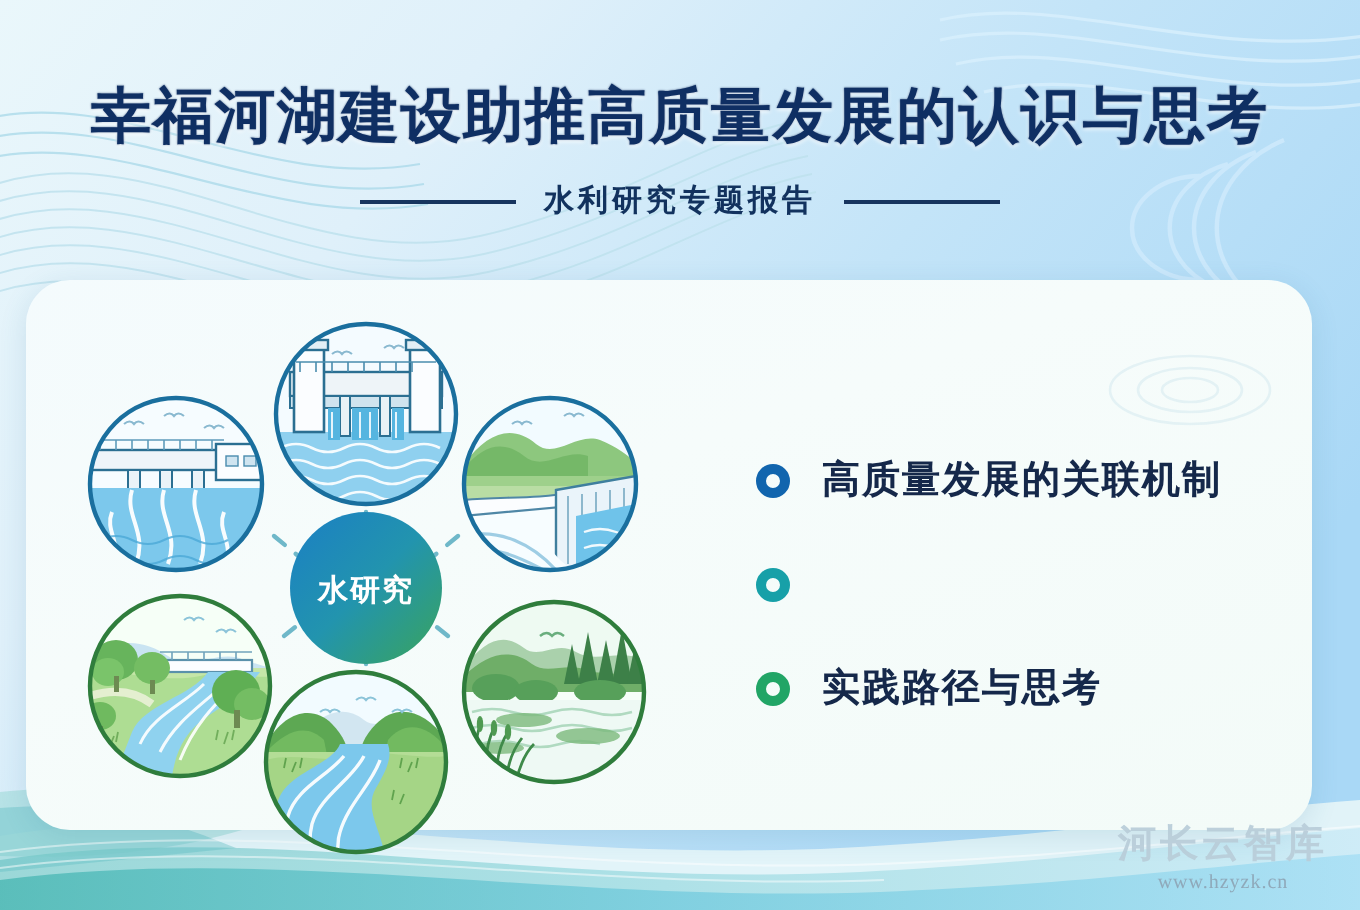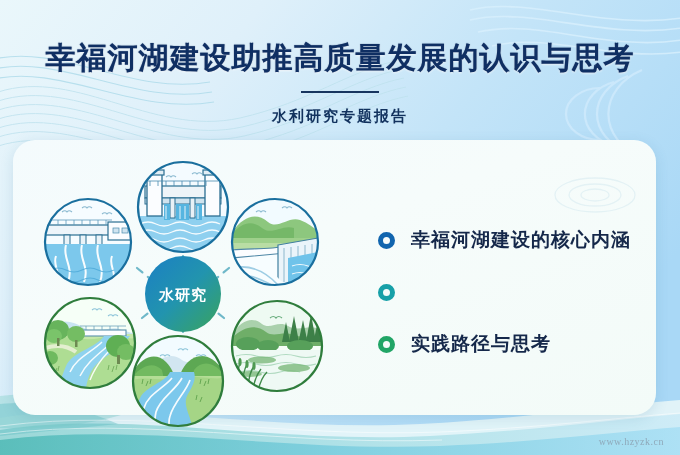--- a/index.html
+++ b/index.html
@@ -19,21 +19,21 @@
     position:absolute; left:0; top:38px; width:680px;
     text-align:center;
     font-size:30px; font-weight:bold;
     color:#0f2f63;
     letter-spacing:1px;
     text-shadow:0 1px 2px rgba(255,255,255,0.85), 0 0 1px #0f2f63;
     white-space:nowrap;
   }
   .subtitle-wrap {
     position:absolute; left:0; top:91px; width:680px;
-    display:flex; align-items:center; justify-content:center; gap:14px;flex-direction:column;
+    display:flex; align-items:center; justify-content:center; gap:14px;
   }
   .sub-line { width:78px; height:2px; background:#17355f; }
   .subtitle {
     font-size:15px; font-weight:bold; color:#12325e;
     letter-spacing:2px; white-space:nowrap;
   }
 
   
   .card {
     position:absolute; left:13px; top:140px;
@@ -513,26 +513,27 @@
 
   <g>
     <circle cx="183" cy="294" r="38" fill="url(#hubGrad)"></circle>
     <text class="hub-label" x="183" y="300" text-anchor="middle">水研究</text>
   </g>
 </svg>
 
 <div class="bullets">
   <div class="bullet-row">
     <span class="ring c1"></span>
-    <span class="bullet-text">幸福河湖建设的核心内涵</span>
+    <span class="bullet-text">高质量发展的关联机制</span>
   </div>
   <div class="bullet-row">
     <span class="ring c2"></span>
   </div>
   <div class="bullet-row">
     <span class="ring c3"></span>
     <span class="bullet-text">实践路径与思考</span>
   </div>
 </div>
 
 <div class="watermark">
+  <div class="wm-name">河长云智库</div>
   <div class="wm-url">www.hzyzk.cn</div>
 </div>
 
 </body></html>

